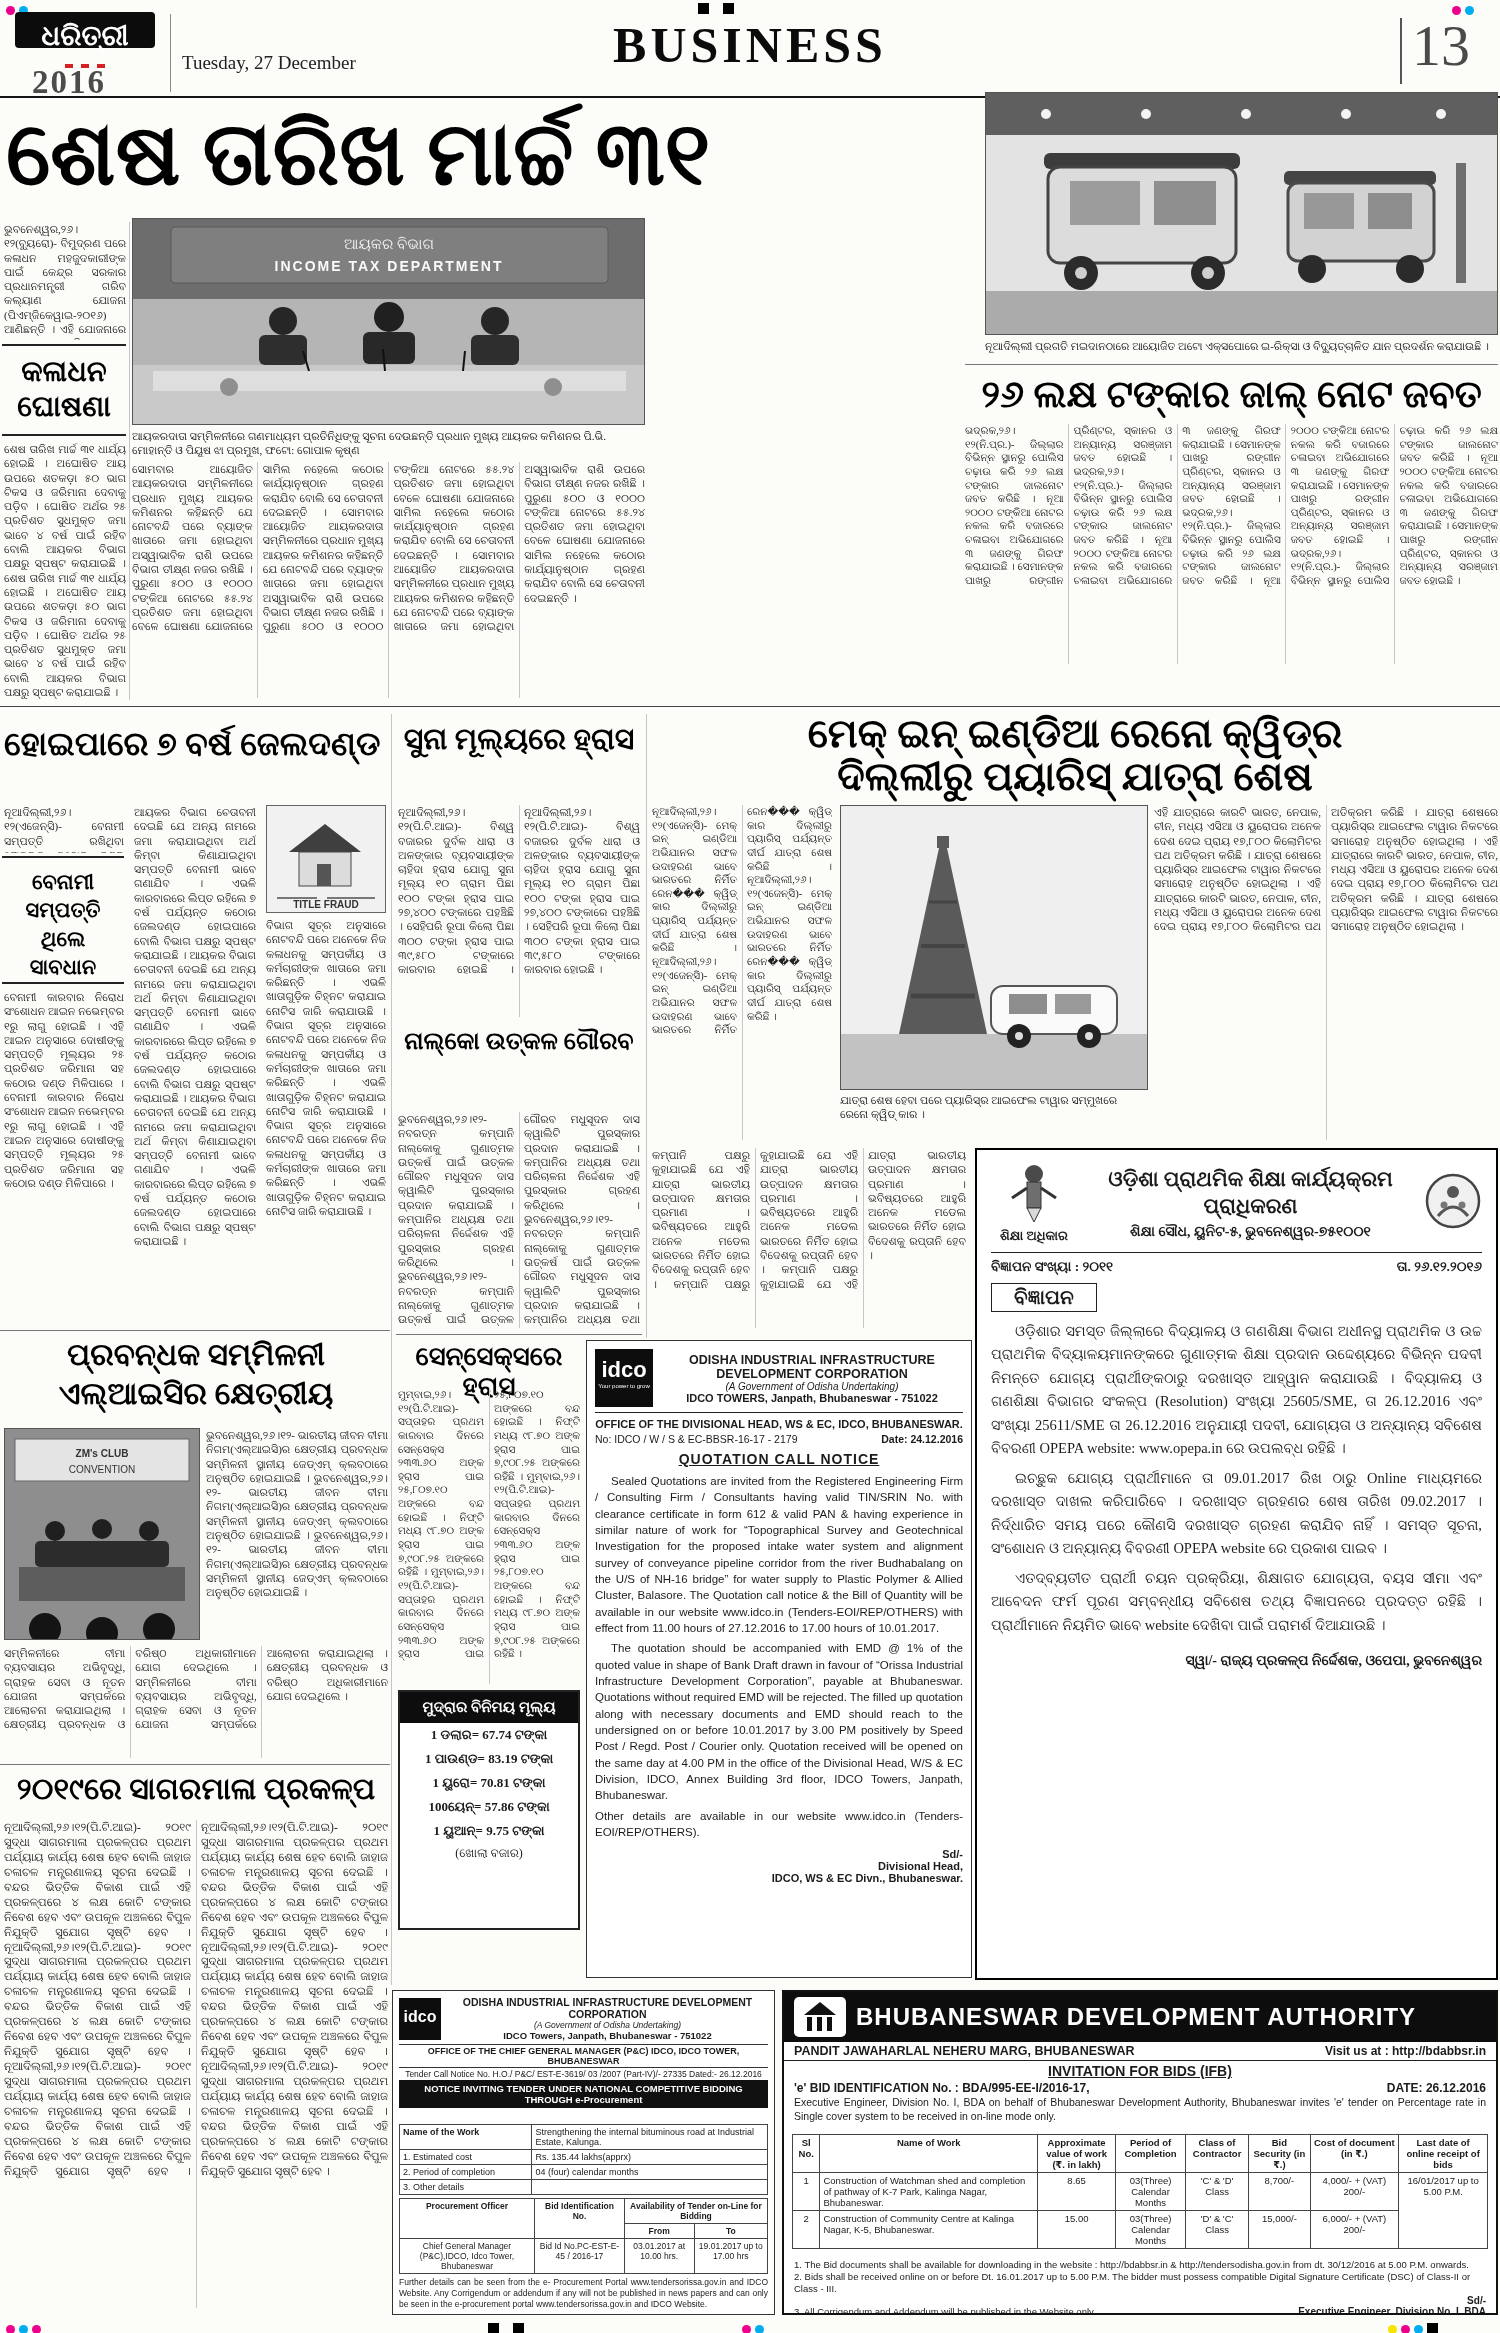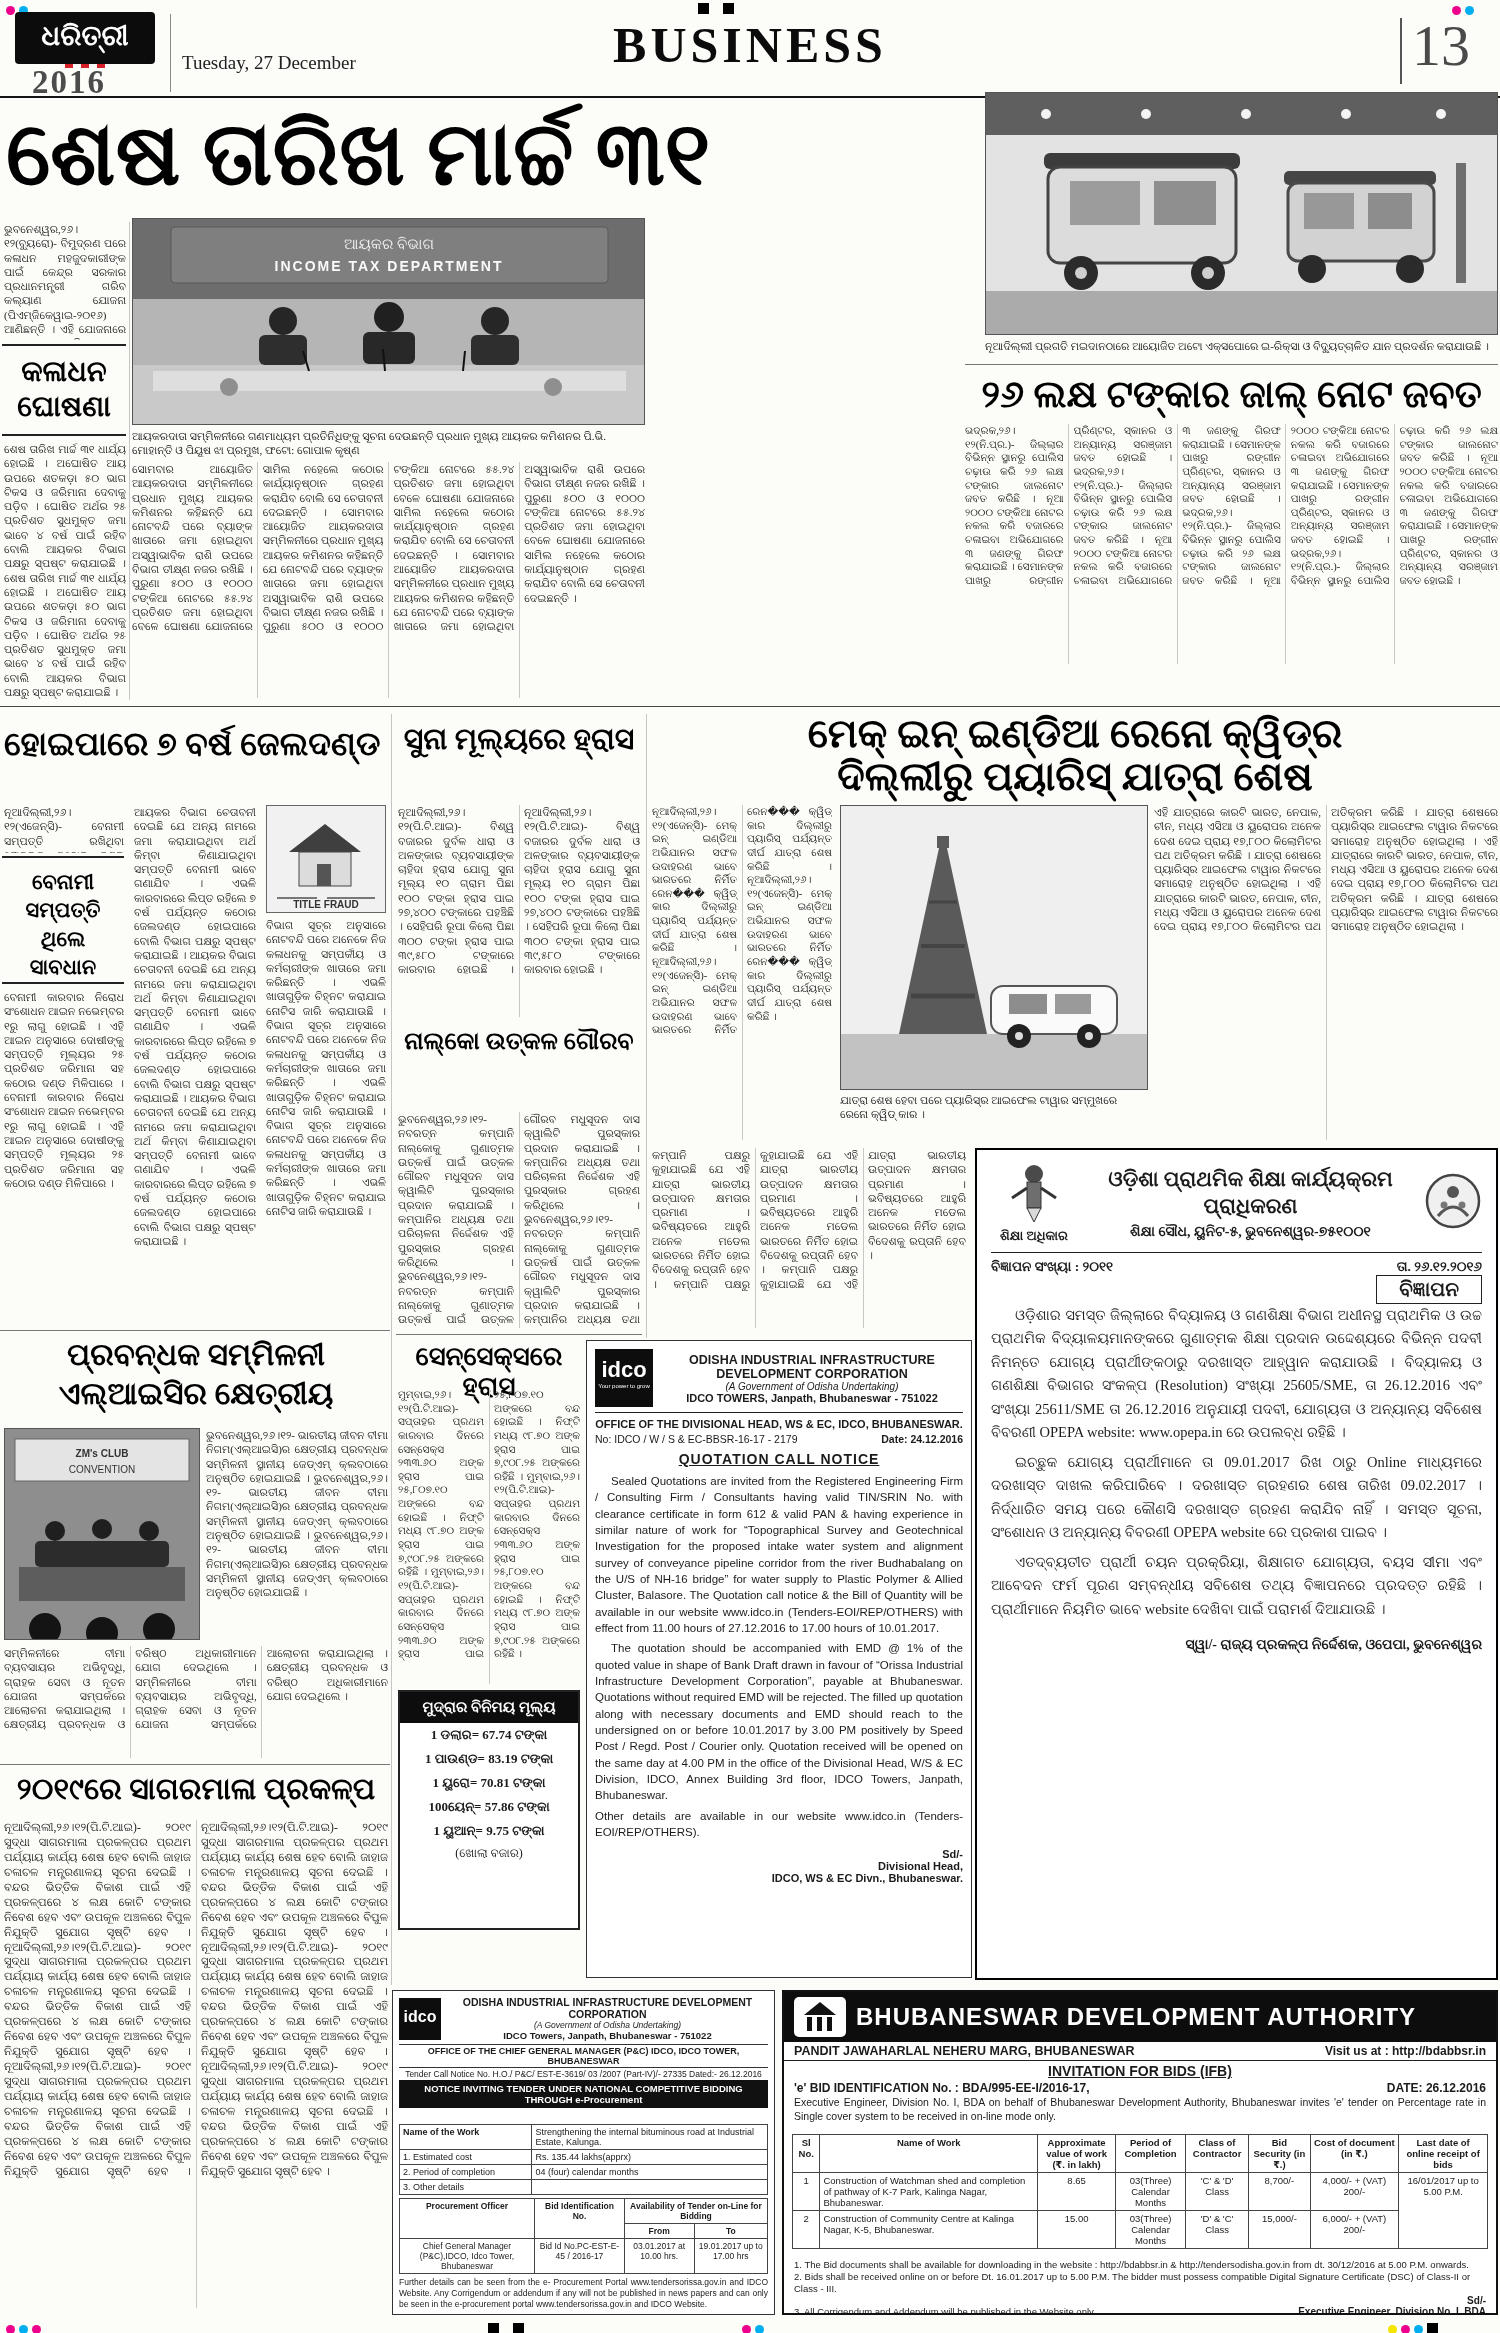--- a/index.html
+++ b/index.html
@@ -33,21 +33,21 @@
   <div class="abs" style="left:6px;top:1px">
     <span class="dot" style="background:#ec008c"></span><span class="dot" style="background:#00aeef"></span>
   </div>
   <div class="abs" style="left:698px;top:0">
     <span class="sq" style="background:#000"></span><span class="sq" style="background:#000"></span>
   </div>
   <div class="abs" style="left:1452px;top:1px">
     <span class="dot" style="background:#ec008c"></span><span class="dot" style="background:#00aeef"></span>
   </div>
 
-  <div class="abs" style="left:15px;top:12px;width:140px;height:52px;background:#0c0c0c;border-radius:4px;text-align:center;padding-top:8px">
+  <div class="abs" style="left:15px;top:12px;width:140px;height:36px;background:#0c0c0c;border-radius:4px;text-align:center;padding-top:8px">
     <span style="color:#fff;font-size:28px;font-weight:700">ଧରିତ୍ରୀ</span>
     <div style="margin-top:1px">
       <span style="display:inline-block;width:8px;height:4px;background:#d61f26;margin:0 2px"></span>
       <span style="display:inline-block;width:8px;height:4px;background:#d61f26;margin:0 2px"></span>
       <span style="display:inline-block;width:8px;height:4px;background:#d61f26;margin:0 2px"></span>
     </div>
   </div>
   <div class="abs" style="left:32px;top:64px;font-size:33px;font-weight:700;color:#4c4c4c;letter-spacing:2px">2016</div>
   <div class="vr" style="left:170px;top:14px;height:78px;background:#8a8a8a"></div>
   <div class="abs" style="left:182px;top:52px;font-size:19px;color:#222">Tuesday, 27 December</div>
@@ -294,21 +294,21 @@
           <path d="M14 44 Q29 26 44 44" fill="none" stroke="#555" stroke-width="3"></path>
           <circle cx="20" cy="33" r="3.5" fill="#777"></circle>
             <circle cx="38" cy="33" r="3.5" fill="#777"></circle>
         </svg>
       </div>
     </div>
     <div style="display:flex;justify-content:space-between;border-top:1.5px solid #222;margin-top:8px;padding-top:6px;font-family:'Liberation Serif',serif">
       <span style="font-size:13.5px;font-weight:700">ବିଜ୍ଞାପନ ସଂଖ୍ୟା : ୨୦୧୧</span>
       <span style="font-size:13.5px;font-weight:700">ତା. ୨୬.୧୨.୨୦୧୬</span>
     </div>
-    <div style="text-align:right;margin:0 0">
+    <div style="text-align:left;margin:8px 0">
       <span style="display:inline-block;border:1.5px solid #222;padding:2px 22px;font-size:20px;font-weight:700;font-family:'Liberation Serif',serif">ବିଜ୍ଞାପନ</span>
     </div>
     <div style="font-size:14.5px;line-height:1.62;text-align:justify;text-indent:24px;font-family:'Liberation Serif',serif">ଓଡ଼ିଶାର ସମସ୍ତ ଜିଲ୍ଲାରେ ବିଦ୍ୟାଳୟ ଓ ଗଣଶିକ୍ଷା ବିଭାଗ ଅଧୀନସ୍ଥ ପ୍ରାଥମିକ ଓ ଉଚ୍ଚ ପ୍ରାଥମିକ ବିଦ୍ୟାଳୟମାନଙ୍କରେ ଗୁଣାତ୍ମକ ଶିକ୍ଷା ପ୍ରଦାନ ଉଦ୍ଦେଶ୍ୟରେ ବିଭିନ୍ନ ପଦବୀ ନିମନ୍ତେ ଯୋଗ୍ୟ ପ୍ରାର୍ଥୀଙ୍କଠାରୁ ଦରଖାସ୍ତ ଆହ୍ୱାନ କରାଯାଉଛି । ବିଦ୍ୟାଳୟ ଓ ଗଣଶିକ୍ଷା ବିଭାଗର ସଂକଳ୍ପ (Resolution) ସଂଖ୍ୟା 25605/SME, ତା 26.12.2016 ଏବଂ ସଂଖ୍ୟା 25611/SME ତା 26.12.2016 ଅନୁଯାୟୀ ପଦବୀ, ଯୋଗ୍ୟତା ଓ ଅନ୍ୟାନ୍ୟ ସବିଶେଷ ବିବରଣୀ OPEPA website: www.opepa.in ରେ ଉପଲବ୍ଧ ରହିଛି ।</div>
     <div style="font-size:14.5px;line-height:1.62;text-align:justify;text-indent:24px;margin-top:6px;font-family:'Liberation Serif',serif">ଇଚ୍ଛୁକ ଯୋଗ୍ୟ ପ୍ରାର୍ଥୀମାନେ ତା 09.01.2017 ରିଖ ଠାରୁ Online ମାଧ୍ୟମରେ ଦରଖାସ୍ତ ଦାଖଲ କରିପାରିବେ । ଦରଖାସ୍ତ ଗ୍ରହଣର ଶେଷ ତାରିଖ 09.02.2017 । ନିର୍ଦ୍ଧାରିତ ସମୟ ପରେ କୌଣସି ଦରଖାସ୍ତ ଗ୍ରହଣ କରାଯିବ ନାହିଁ । ସମସ୍ତ ସୂଚନା, ସଂଶୋଧନ ଓ ଅନ୍ୟାନ୍ୟ ବିବରଣୀ OPEPA website ରେ ପ୍ରକାଶ ପାଇବ ।</div>
     <div style="font-size:14.5px;line-height:1.62;text-align:justify;text-indent:24px;margin-top:6px;font-family:'Liberation Serif',serif">ଏତଦ୍‌ବ୍ୟତୀତ ପ୍ରାର୍ଥୀ ଚୟନ ପ୍ରକ୍ରିୟା, ଶିକ୍ଷାଗତ ଯୋଗ୍ୟତା, ବୟସ ସୀମା ଏବଂ ଆବେଦନ ଫର୍ମ ପୂରଣ ସମ୍ବନ୍ଧୀୟ ସବିଶେଷ ତଥ୍ୟ ବିଜ୍ଞାପନରେ ପ୍ରଦତ୍ତ ରହିଛି । ପ୍ରାର୍ଥୀମାନେ ନିୟମିତ ଭାବେ website ଦେଖିବା ପାଇଁ ପରାମର୍ଶ ଦିଆଯାଉଛି ।</div>
     <div style="text-align:right;font-size:14px;font-weight:700;margin-top:16px;font-family:'Liberation Serif',serif">ସ୍ୱା/- ରାଜ୍ୟ ପ୍ରକଳ୍ପ ନିର୍ଦ୍ଦେଶକ, ଓପେପା, ଭୁବନେଶ୍ୱର</div>
   </div>
 
   <div class="abs adbox sans" style="left:392px;top:1990px;width:383px;height:325px;padding:5px 6px">
     <div style="display:flex;align-items:center;gap:6px">

